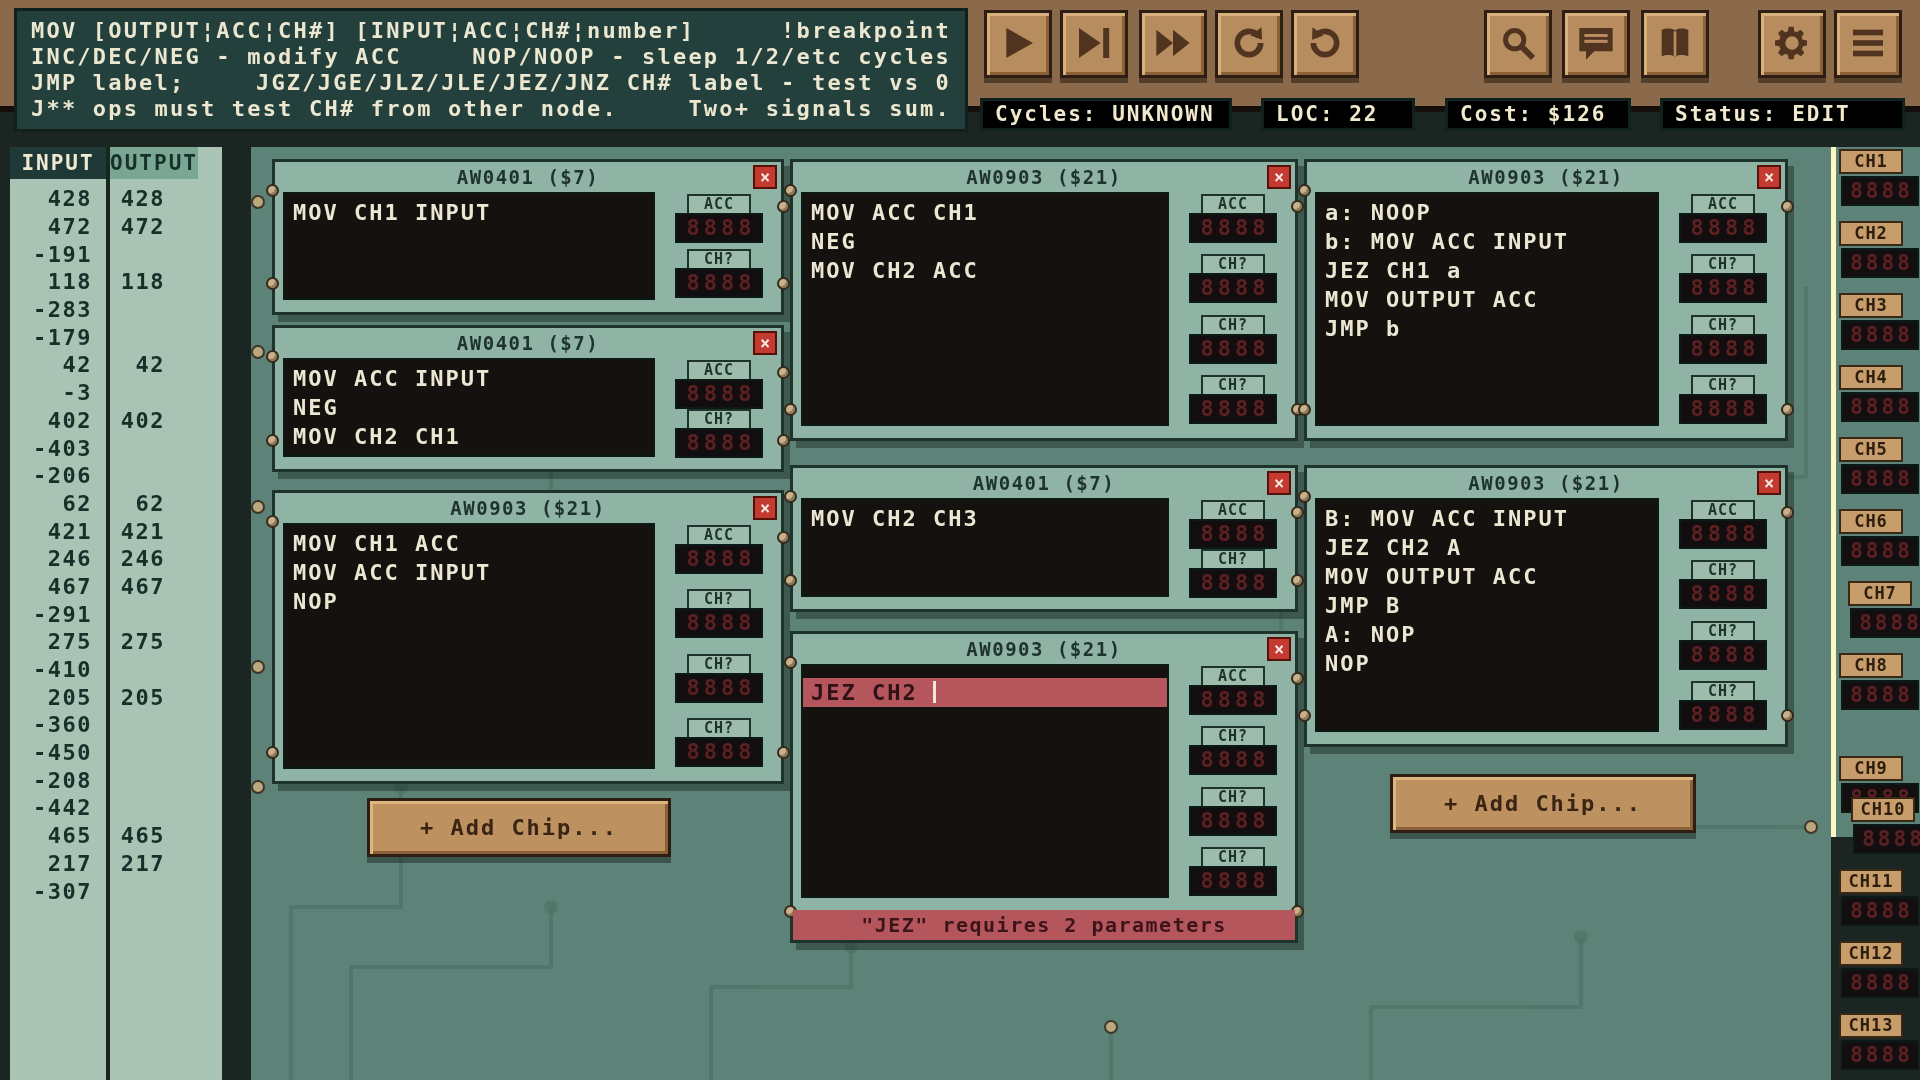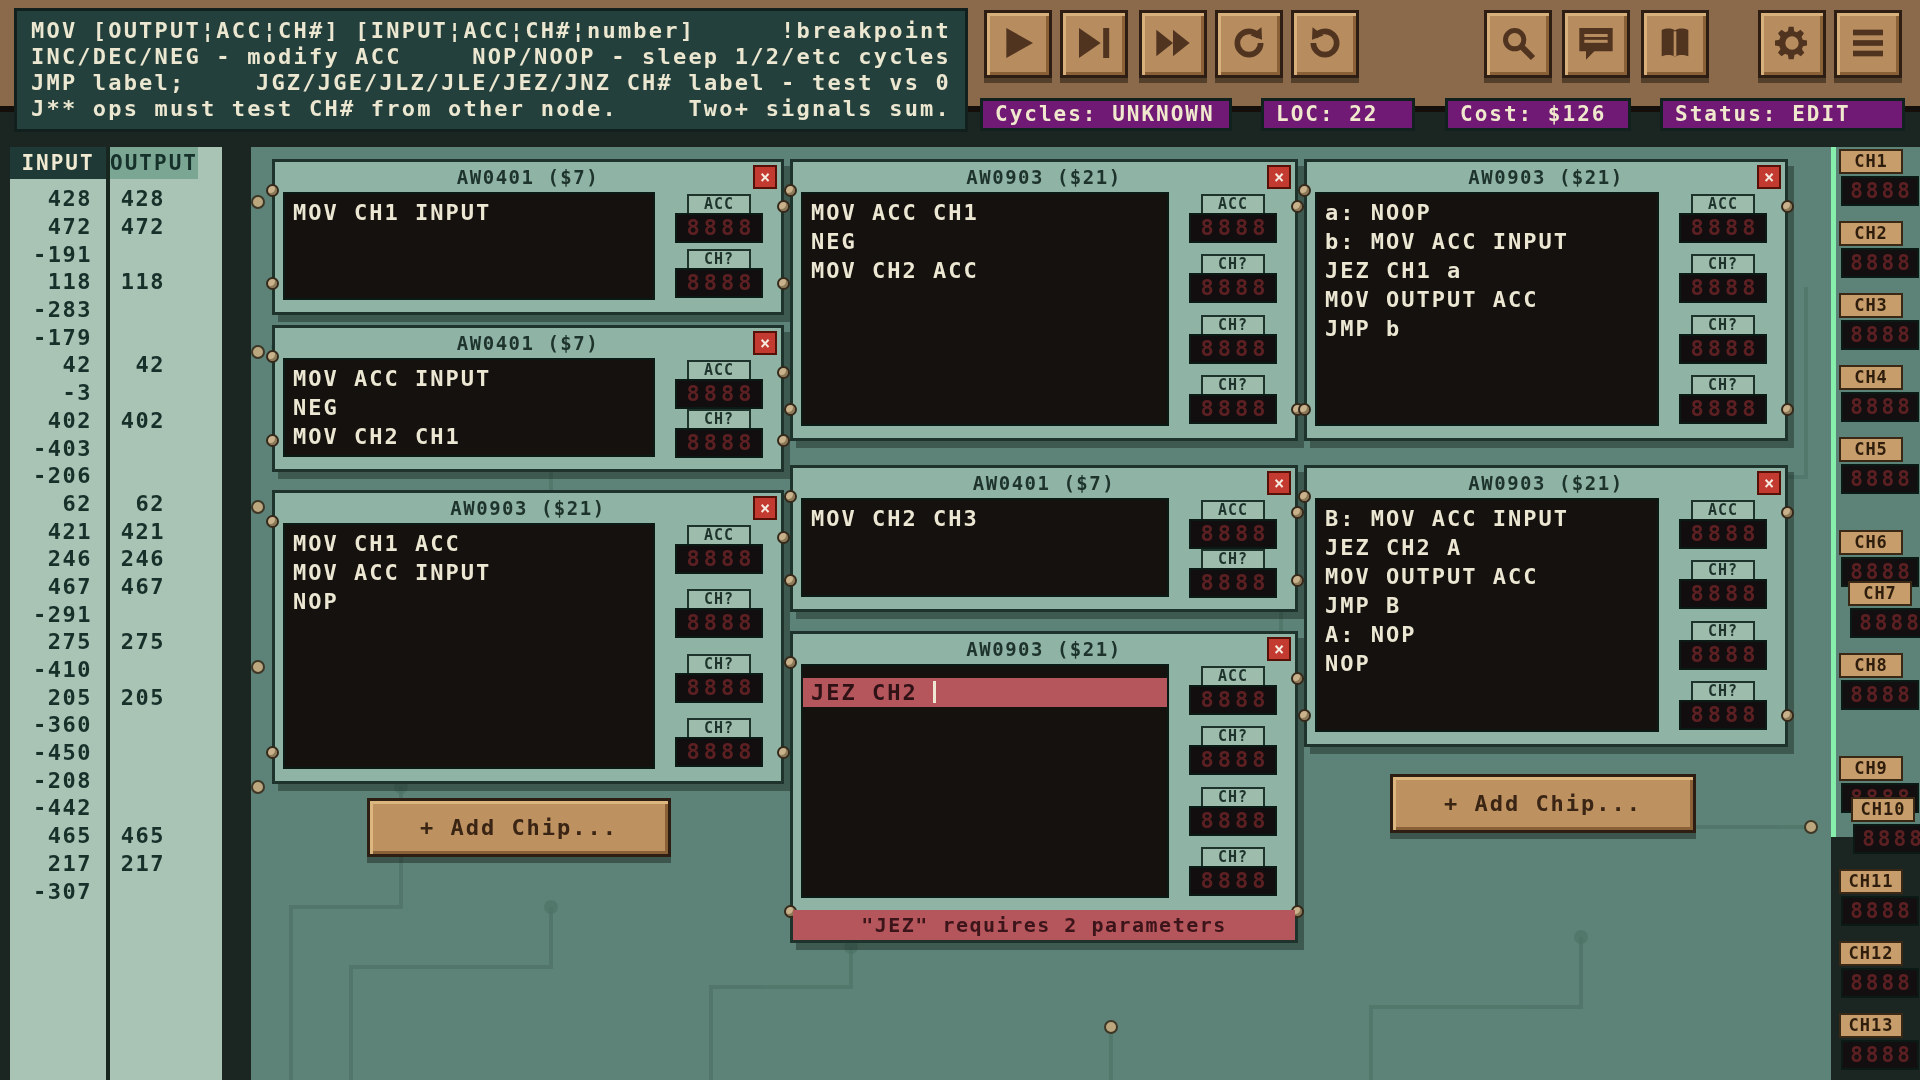--- a/index.html
+++ b/index.html
@@ -9,21 +9,21 @@
 
   
   .header{position:absolute;left:0;top:0;width:1920px;height:112px;background:#8a6a4b;border-bottom:6px solid #140f0a}
   .help-panel{position:absolute;left:14px;top:8px;width:954px;height:124px;background:#24403c;border:3px solid #11201d;
     padding:7px 14px;display:flex;flex-direction:column;justify-content:space-between;color:#ece7d0;font-size:22px;letter-spacing:2.2px}
   .help-line{display:flex;justify-content:space-between;white-space:pre;line-height:26px}
   .tbtn{position:absolute;top:10px;width:68px;height:68px;background:#b78d60;border:3px solid #2e1d12;
     box-shadow:inset 3px 3px 0 #d8b07c,inset -3px -3px 0 #8a6037,0 5px 0 rgba(18,11,5,.45);
     color:#513420;display:flex;align-items:center;justify-content:center;cursor:pointer}
   .tbtn svg{width:40px;height:40px}
-  .status-box{position:absolute;top:98px;height:33px;background:#701a75;border:3px solid #11211e;color:#f0e9cd;
+  .status-box{position:absolute;top:98px;height:33px;background:#000000;border:3px solid #11211e;color:#f0e9cd;
     font-size:21px;letter-spacing:2px;line-height:27px;padding:0 12px;white-space:nowrap}
 
   
   .io-panel{position:absolute;left:10px;top:147px;width:212px;height:933px;background:#a9c3b5}
   .io-header-in{position:absolute;left:0;top:0;width:96px;height:32px;background:#1f3a36;color:#f0ead2;font-size:21px;letter-spacing:2px;text-align:center;line-height:32px}
   .io-header-out{position:absolute;left:100px;top:0;width:88px;height:32px;background:#7ba694;color:#16302a;font-size:21px;letter-spacing:2px;text-align:center;line-height:32px}
   .io-divider{position:absolute;left:96px;top:0;width:4px;height:100%;background:#17271f}
   .io-rows{position:absolute;left:0;top:38px;width:100%}
   .io-row{display:flex;height:27.7px;align-items:center;color:#17302a;font-size:22px;letter-spacing:1.5px}
   .io-cell-in{width:82px;text-align:right;white-space:pre}
@@ -54,21 +54,21 @@
     font-size:20px;letter-spacing:1.5px;line-height:30px;text-align:center;white-space:nowrap;overflow:hidden}
   .screw{position:absolute;width:13px;height:13px;border-radius:50%;background:#c9b28b;border:2px solid #35291b;box-shadow:inset -2px -2px 0 #8d7a58}
   .screw.lt{left:-9px;top:22px}.screw.lb{left:-9px;bottom:22px}.screw.rt{right:-9px;top:38px}.screw.rb{right:-9px;bottom:22px}
 
   .add-chip{position:absolute;background:#bd9160;border:3px solid #2e1d12;
     box-shadow:inset 3px 3px 0 #dcb57f,inset -3px -3px 0 #8a6037,0 6px 0 rgba(13,20,14,.4);
     color:#3a2414;font-size:22px;letter-spacing:2px;display:flex;align-items:center;justify-content:center;cursor:pointer;
     font-family:inherit;font-weight:bold}
 
   
-  .channel-rail{position:absolute;left:1831px;top:147px;width:89px;height:690px;background:#5d8277;border-left:5px solid #86efac}
+  .channel-rail{position:absolute;left:1831px;top:147px;width:89px;height:690px;background:#5d8277;border-left:5px solid #fef9c3}
   .channel{position:absolute;left:0;width:100%}
   .ch-label{margin-left:3px;width:64px;height:25px;background:#c79e6b;border:2px solid #3a2817;color:#2e1d0c;
     font-size:17px;line-height:21px;text-align:center;letter-spacing:1px;cursor:pointer}
   .ch-display{margin-left:5px;margin-top:2px;width:78px;height:30px;background:#130e0f;border:2px solid #0c1a16;color:#5c2023;
     font-size:21px;line-height:26px;text-align:center;letter-spacing:3px;padding-left:3px}
 </style>
 </head>
 <body>
 
 <div class="screen">
@@ -530,21 +530,21 @@
         <div class="ch-display">8888</div>
       </div>
       <div class="channel" style="top: 218px;">
         <div class="ch-label">CH4</div>
         <div class="ch-display">8888</div>
       </div>
       <div class="channel" style="top: 290px;">
         <div class="ch-label">CH5</div>
         <div class="ch-display">8888</div>
       </div>
-      <div class="channel" style="top: 362px; margin-top: 21px;">
+      <div class="channel" style="top: 362px;">
         <div class="ch-label">CH6</div>
         <div class="ch-display">8888</div>
       </div>
       <div class="channel" style="top: 434px; padding-left: 9px;">
         <div class="ch-label">CH7</div>
         <div class="ch-display">8888</div>
       </div>
       <div class="channel" style="top: 506px;">
         <div class="ch-label">CH8</div>
         <div class="ch-display">8888</div>

